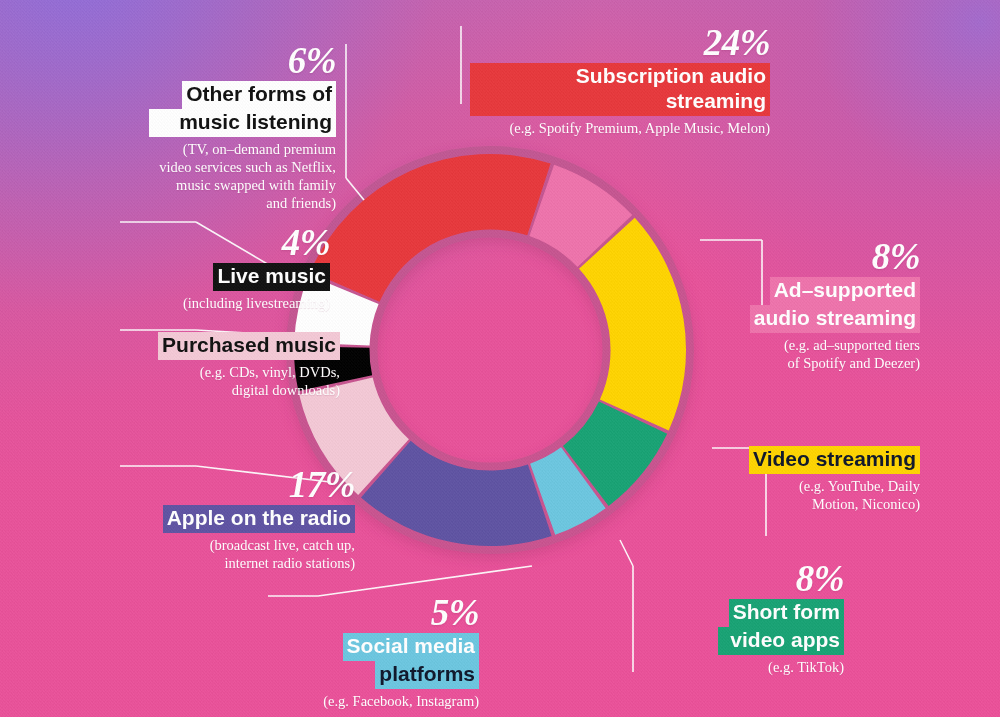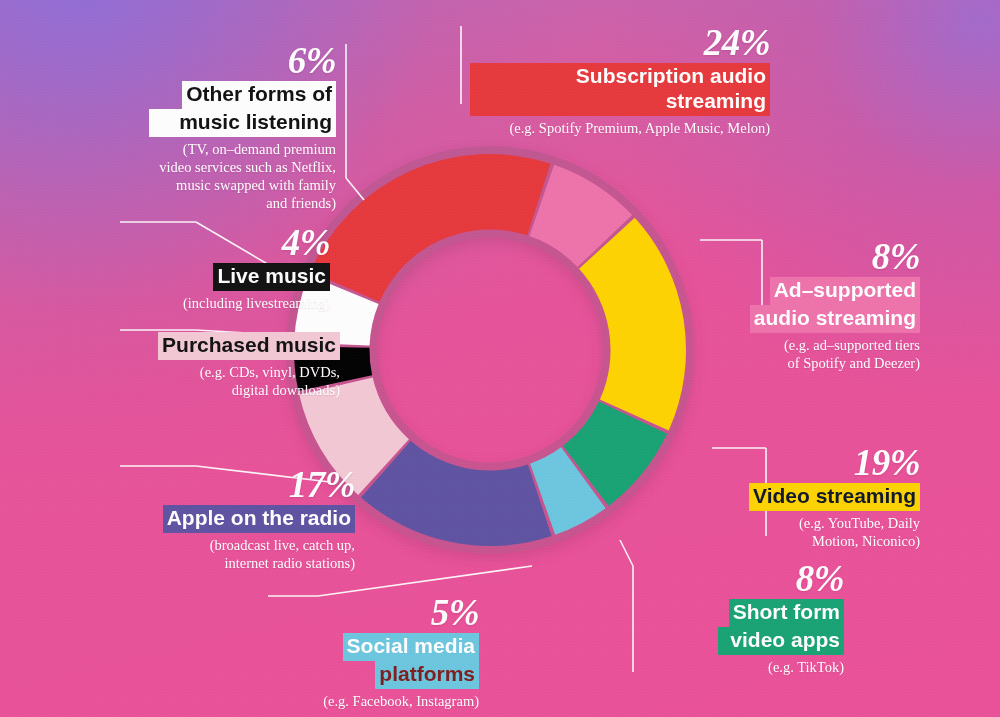--- a/index.html
+++ b/index.html
@@ -190,33 +190,32 @@
   <div class="callout ta-l" style="left:125px; top:466px; width:230px;">
     <div class="pct">17%</div>
     <div><span class="title-line" style="background: rgb(95, 83, 163); color: rgb(255, 255, 255);">Apple on the radio</span></div>
     <div class="sub" style="white-space: pre-line;">(broadcast live, catch up,
 internet radio stations)</div>
   </div>
 
   <div class="callout ta-l" style="left:249px; top:594px; width:230px;">
     <div class="pct">5%</div>
     <div><span class="title-line" style="background: rgb(108, 199, 224); color: rgb(255, 255, 255);">Social media</span></div>
-    <div><span class="title-line" style="margin-top: 0px; background: rgb(108, 199, 224); color: #7f1d1d;">platforms</span></div>
+    <div><span class="title-line" style="margin-top: 0px; background: rgb(108, 199, 224); color: #0f172a;">platforms</span></div>
     <div class="sub" style="white-space: pre-line;">(e.g. Facebook, Instagram)</div>
   </div>
 
   <div class="callout ta-l" style="left:644px; top:560px; width:200px;">
     <div class="pct">8%</div>
     <div><span class="title-line" style="background: rgb(24, 163, 116); color: rgb(255, 255, 255);">Short form</span></div>
     <div><span class="title-line" style="margin-top: 0px; background: rgb(24, 163, 116); color: rgb(255, 255, 255); padding-left: 12px;">video apps</span></div>
     <div class="sub" style="white-space: pre-line;">(e.g. TikTok)</div>
   </div>
 
   <div class="callout ta-r" style="left:700px; top:444px; width:220px;">
-    <div class="pct">19%</div>
     <div><span class="title-line" style="background: rgb(255, 212, 0); color: #0f172a;">Video streaming</span></div>
     <div class="sub" style="white-space: pre-line;">(e.g. YouTube, Daily
 Motion, Niconico)</div>
   </div>
 
   <div class="callout ta-r" style="left:700px; top:238px; width:220px;">
     <div class="pct">8%</div>
     <div><span class="title-line" style="background: rgb(239, 115, 172); color: rgb(255, 255, 255);">Ad–supported</span></div>
     <div><span class="title-line" style="margin-top: 0px; background: rgb(239, 115, 172); color: rgb(255, 255, 255);">audio streaming</span></div>
     <div class="sub" style="white-space: pre-line;">(e.g. ad–supported tiers

